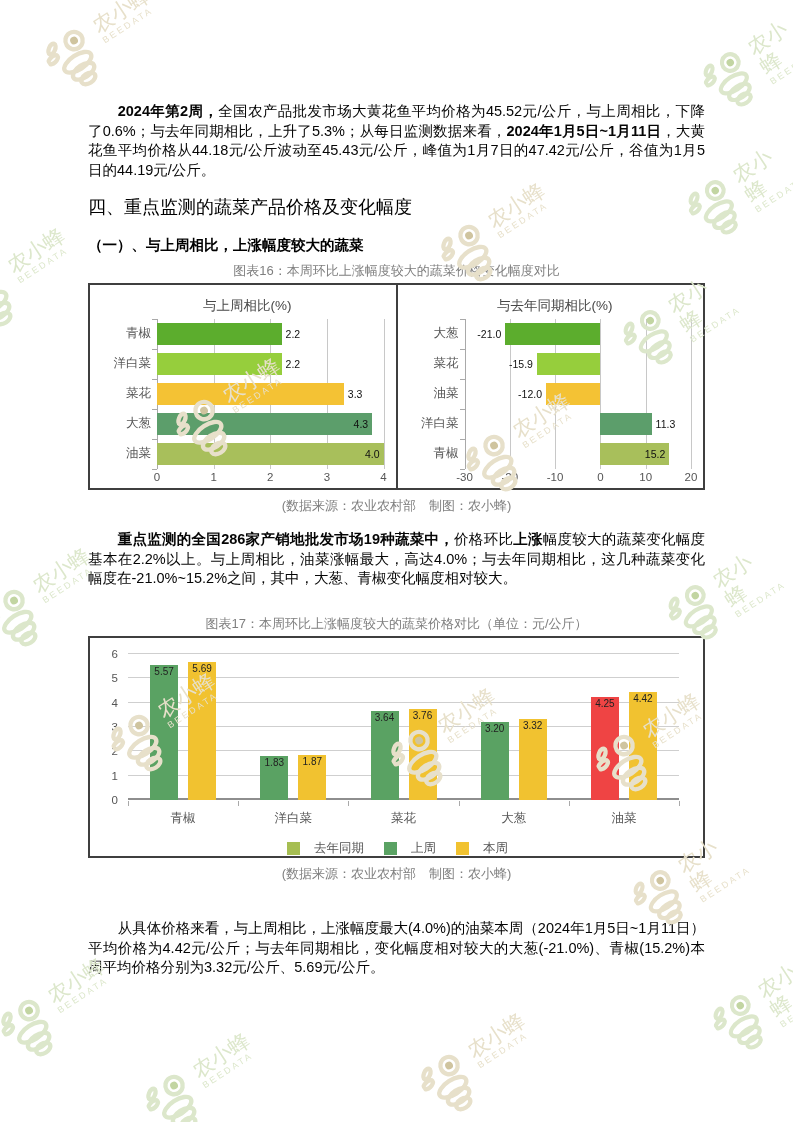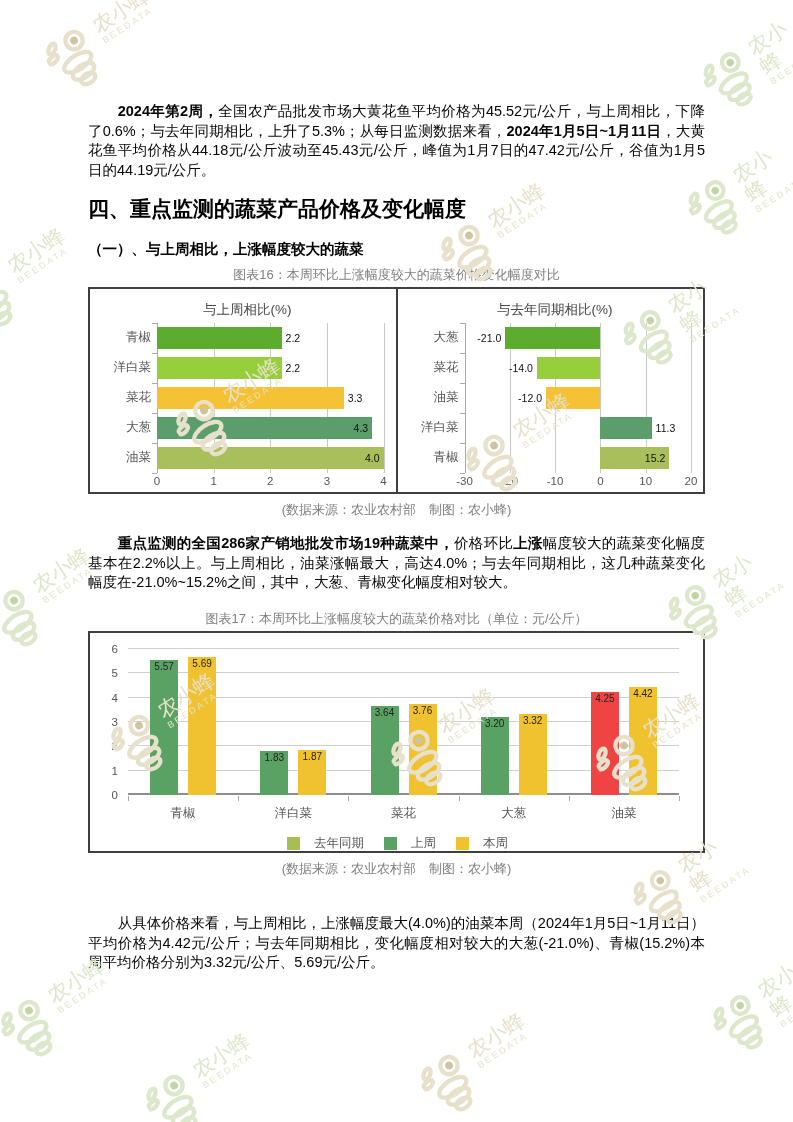--- a/index.html
+++ b/index.html
@@ -1,21 +1,21 @@
 <!DOCTYPE html>
 <html><head>
 <meta charset="utf-8">
 <style>
   html,body{margin:0;padding:0;background:#888;}
   .page{position:relative;width:793px;height:1122px;margin:0 auto;background:#fff;overflow:hidden;
         font-family:"Liberation Sans","DejaVu Sans",sans-serif;color:#000;}
   .content{position:relative;z-index:1;padding:102px 88px 0 88px;}
   p.body-text{margin:0;font-size:14.5px;line-height:1.36;text-align:justify;text-indent:2.05em;color:#050505;}
   p.body-text b{font-weight:700;}
-  h2.sec{font-size:21px;font-weight:700;margin:14px 0 0 0;color:#000;}
+  h2.sec{font-size:18px;font-weight:400;margin:14px 0 0 0;color:#000;}
   h3.sub{font-size:14.5px;font-weight:700;margin:17px 0 0 0;color:#000;}
   .fig-title{margin-top:7px;text-align:center;color:#7F7F7F;font-size:13px;}
   .source{margin-top:7px;text-align:center;color:#7F7F7F;font-size:13px;}
   .chart-box{margin-top:3px;border:2px solid #3F3F3F;background:#fff;box-sizing:border-box;}
   .fig16{display:flex;height:207px;}
   .fig16 .hpanel{flex:1;min-width:0;padding-top:6px;padding-left:9px;}
   .vdivider{width:2px;background:#3F3F3F;}
   
   .hc-title{text-align:center;font-size:13.5px;color:#474747;margin-top:6px;}
   .hc-body{position:relative;height:172px;padding:4px 12px 0 58px;}
@@ -155,21 +155,21 @@
                 <span class="hc-lab">大葱</span>
                 <div class="hc-track">
                   <div class="hc-bar" style="left: 18%; width: 42%; background: rgb(92, 173, 45);"></div>
                   <span class="hc-val" style="left: calc(18% - 4px); transform: translate(-100%, -50%);">-21.0</span>
                 </div>
               </div>
               <div class="hc-row">
                 <span class="hc-lab">菜花</span>
                 <div class="hc-track">
                   <div class="hc-bar" style="left: 32%; width: 28%; background: rgb(150, 206, 60);"></div>
-                  <span class="hc-val" style="left: calc(32% - 4px); transform: translate(-100%, -50%);">-14.0</span>
+                  <span class="hc-val" style="left: calc(32% - 4px); transform: translate(-100%, -50%);">-15.9</span>
                 </div>
               </div>
               <div class="hc-row">
                 <span class="hc-lab">油菜</span>
                 <div class="hc-track">
                   <div class="hc-bar" style="left: 36%; width: 24%; background: rgb(244, 194, 52);"></div>
                   <span class="hc-val" style="left: calc(36% - 4px); transform: translate(-100%, -50%);">-12.0</span>
                 </div>
               </div>
               <div class="hc-row">
@@ -196,21 +196,21 @@
               <span style="left: 100%;">20</span>
             </div>
           </div>
         </div>
     </div>
 
     <div class="source">(数据来源：农业农村部　制图：农小蜂)</div>
 
     <p class="body-text" style="margin-top:15px"><b>重点监测的全国286家产销地批发市场19种蔬菜中，</b><span>价格环比</span><b>上涨</b><span>幅度较大的蔬菜变化幅度基本在2.2%以上。与上周相比，油菜涨幅最大，高达4.0%；与去年同期相比，这几种蔬菜变化幅度在-21.0%~15.2%之间，其中，大葱、青椒变化幅度相对较大。</span></p>
 
-    <div class="fig-title" style="margin-top:17px">图表17：本周环比上涨幅度较大的蔬菜价格对比（单位：元/公斤）</div>
+    <div class="fig-title" style="margin-top:26px">图表17：本周环比上涨幅度较大的蔬菜价格对比（单位：元/公斤）</div>
 
     <div class="chart-box fig17" id="panel-prices">
         <div class="vc-plot">
           <div class="vc-gl zero" style="bottom: 0%;"></div>
           <span class="vc-ylab" style="bottom: 0%;">0</span>
           <div class="vc-gl" style="bottom: 16.6667%;"></div>
           <span class="vc-ylab" style="bottom: 16.6667%;">1</span>
           <div class="vc-gl" style="bottom: 33.3333%;"></div>
           <span class="vc-ylab" style="bottom: 33.3333%;">2</span>
           <div class="vc-gl" style="bottom: 50%;"></div>

